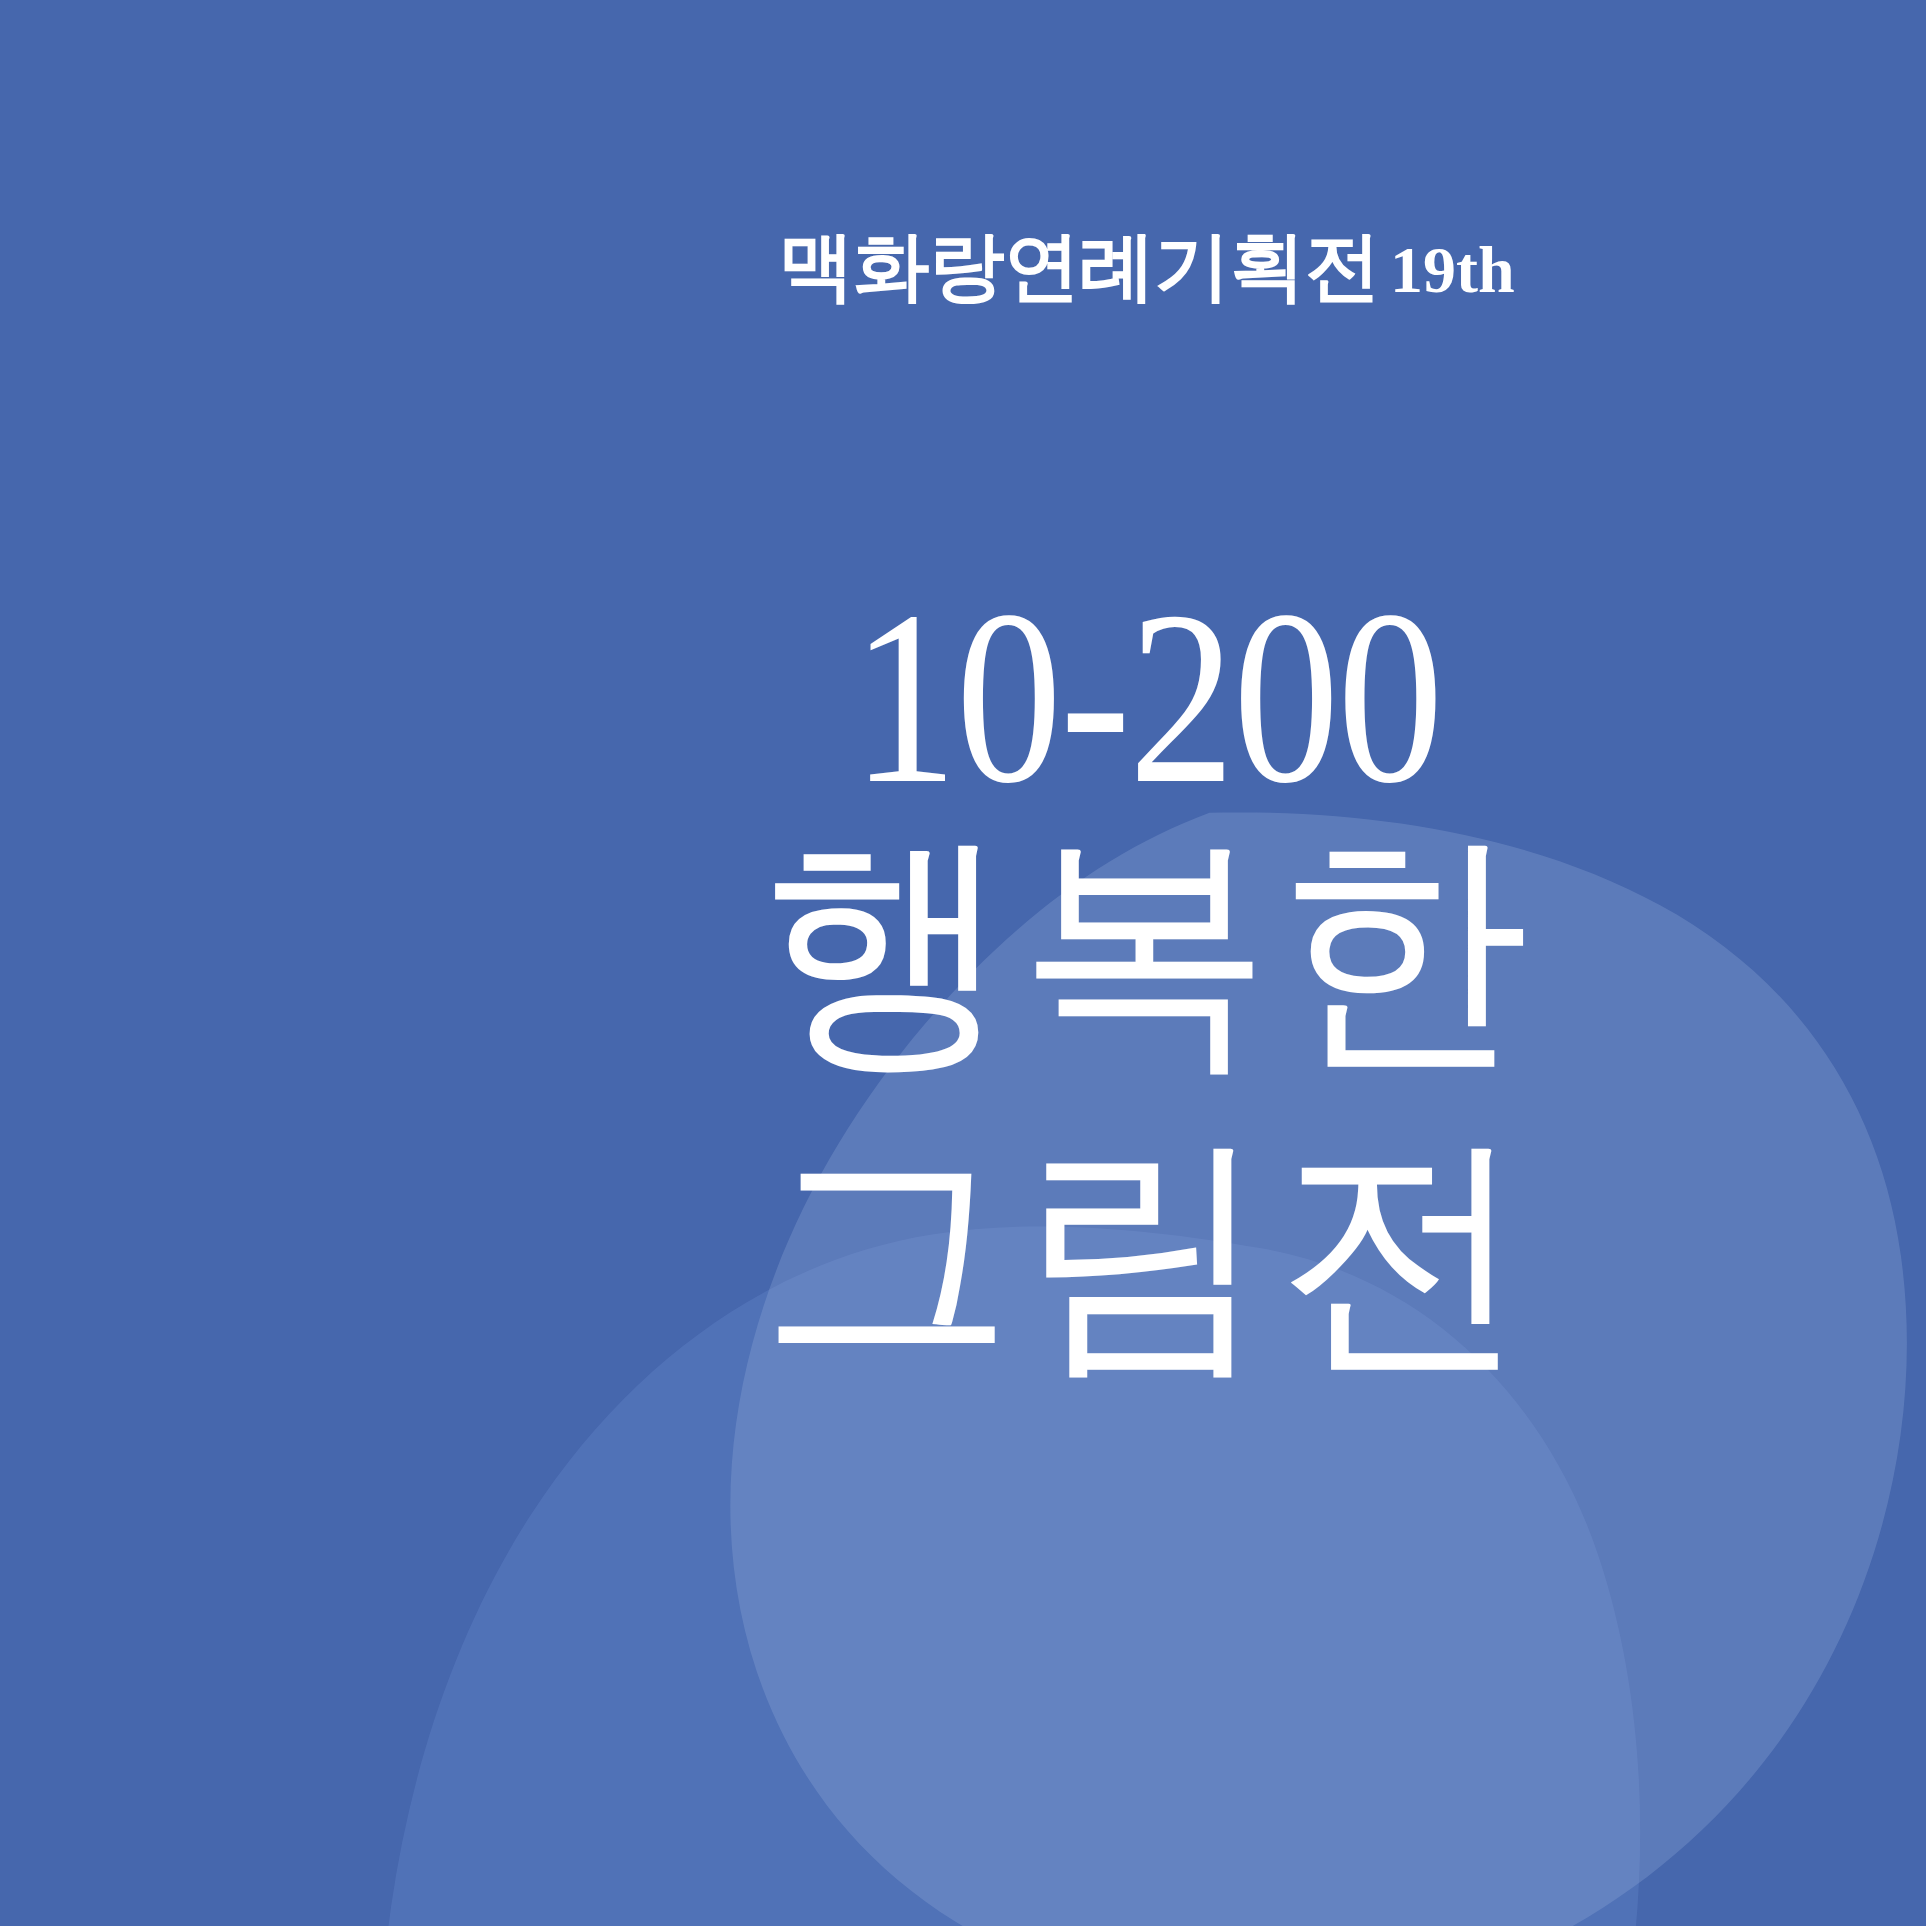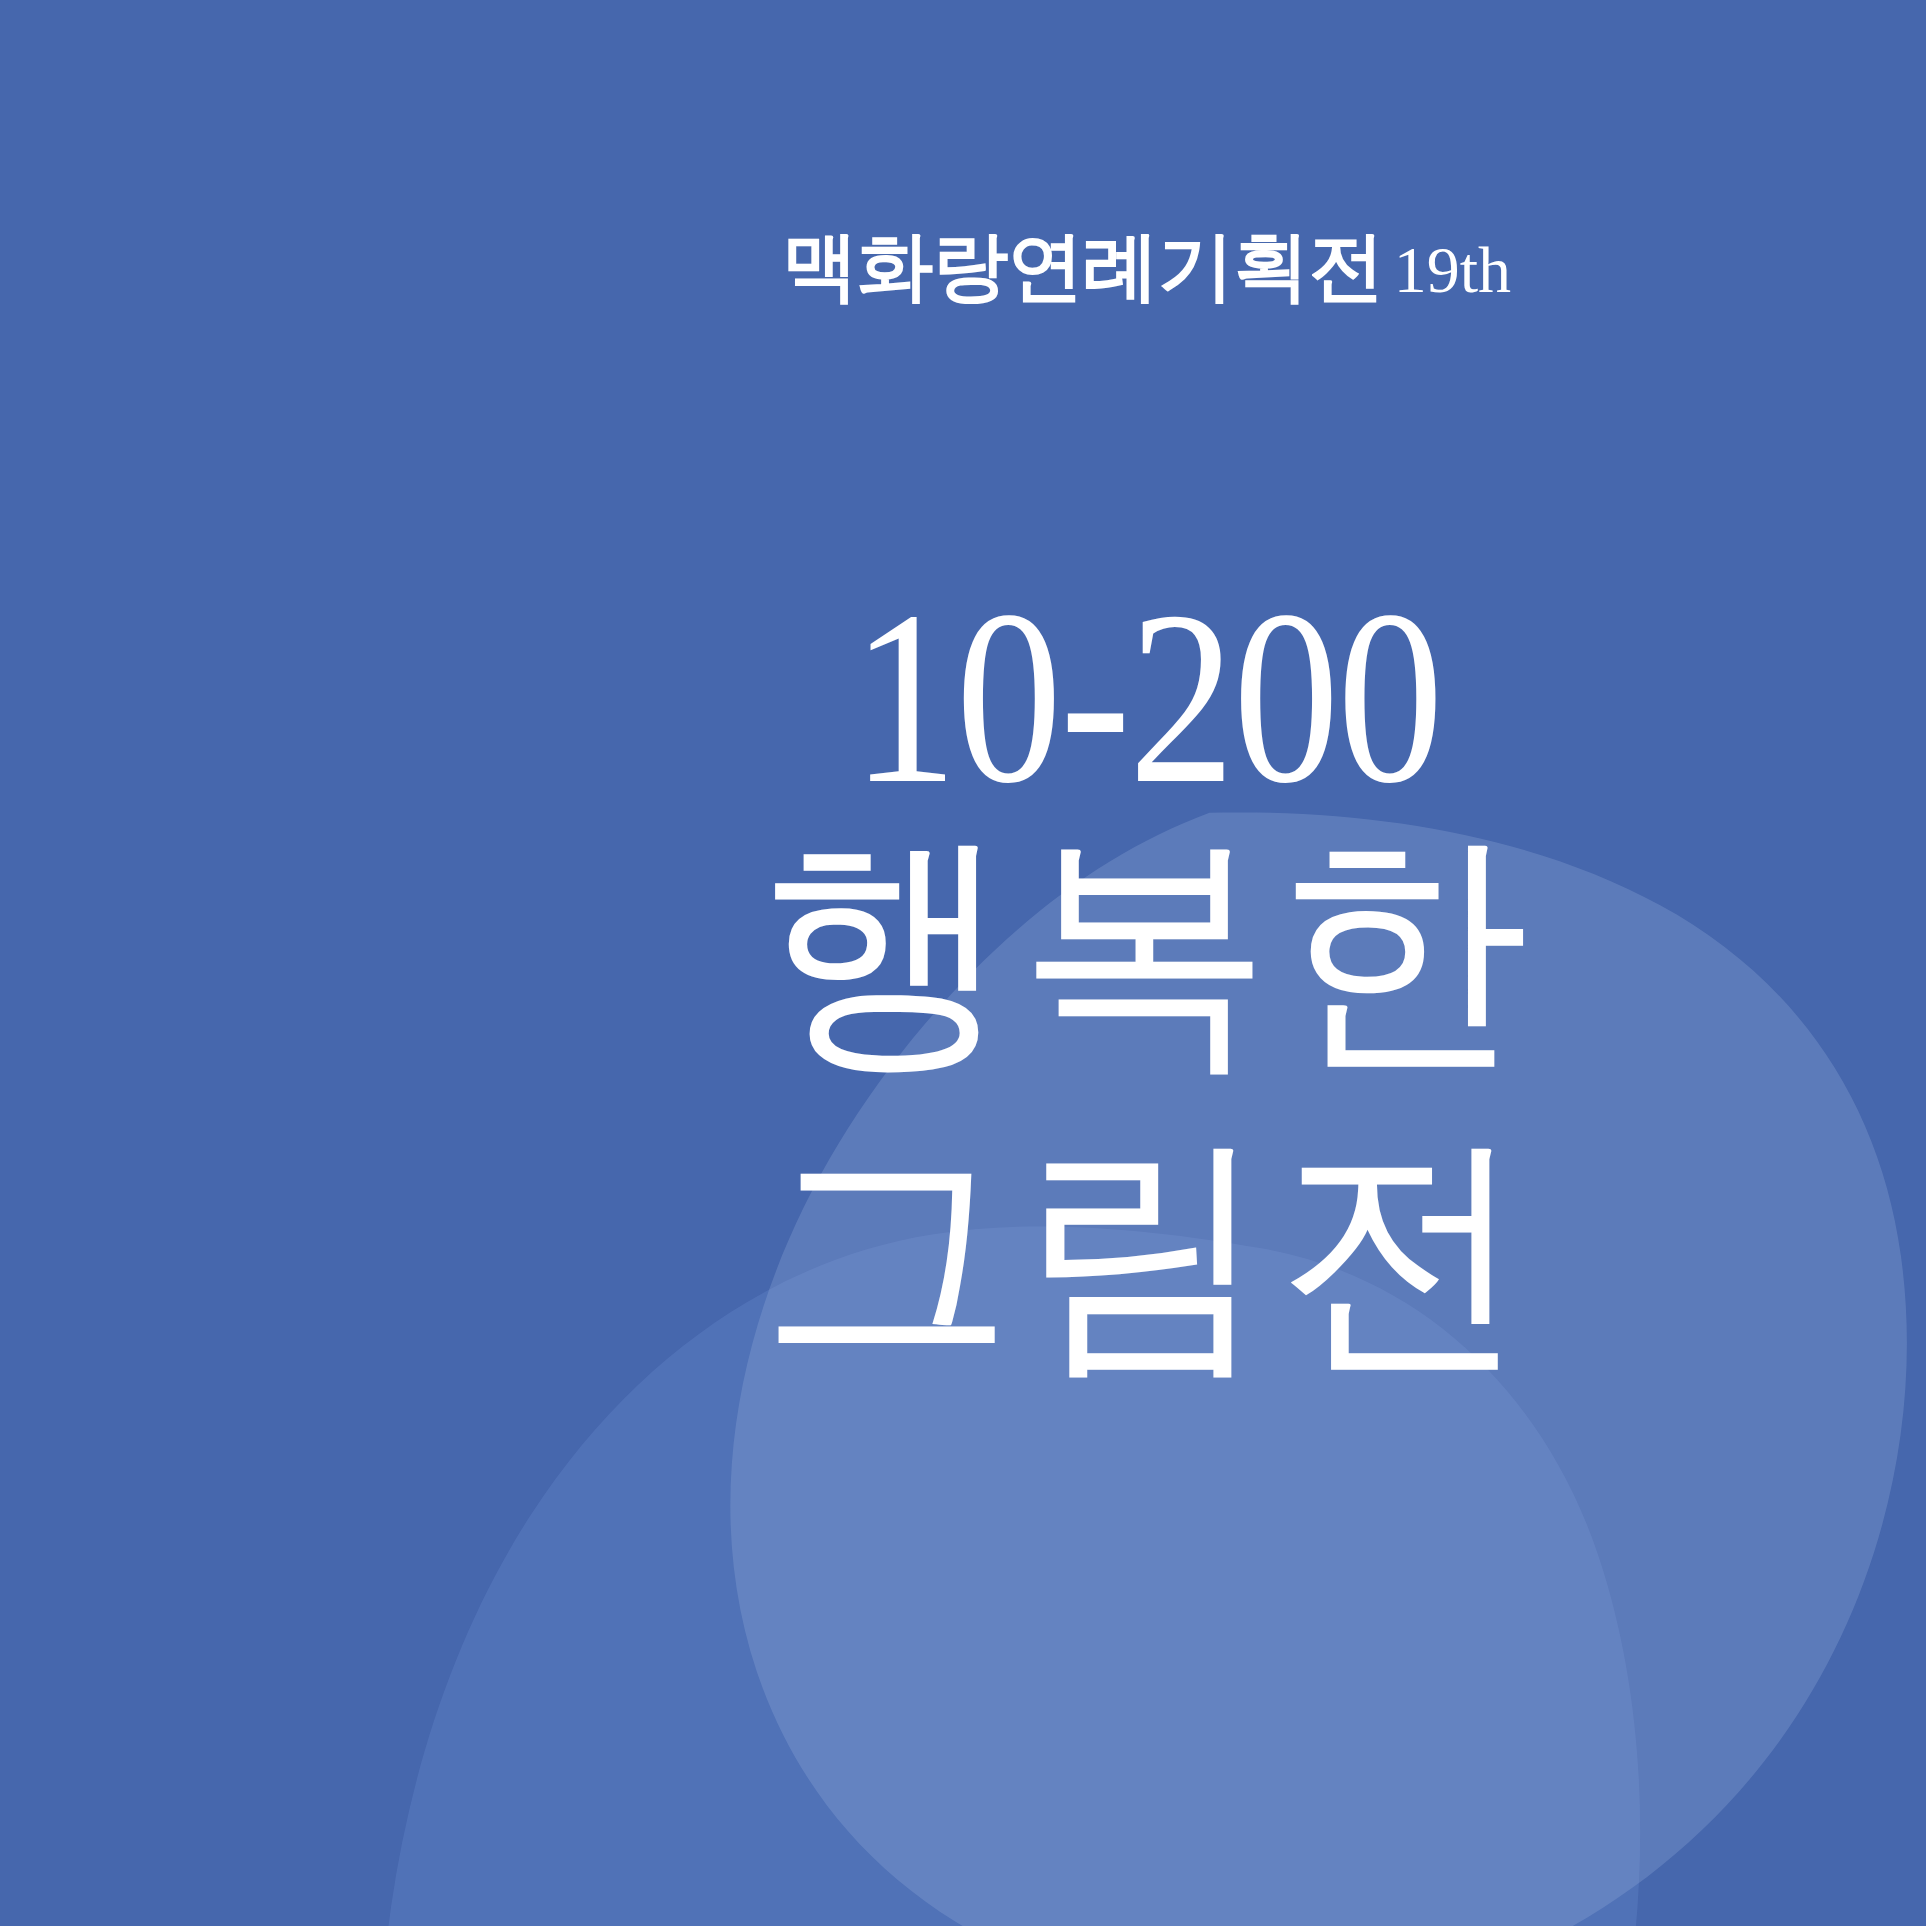--- a/index.html
+++ b/index.html
@@ -41,21 +41,21 @@
     text-align: center;
     color: #ffffff;
     font-family: "Liberation Serif", "DejaVu Serif", serif;
     font-weight: 700;
     font-size: 76px;
     letter-spacing: -0.8px;
     white-space: nowrap;
     line-height: 1.05;
   }
   .header-suffix {
-    font-weight: 400;
+    font-weight: 700;
     font-size: 66px;
     letter-spacing: 0px;
     padding-left: 10px;
   }
 
   .title-numeric {
     position: absolute;
     top: 574px;
     left: 0;
     width: 100%;

